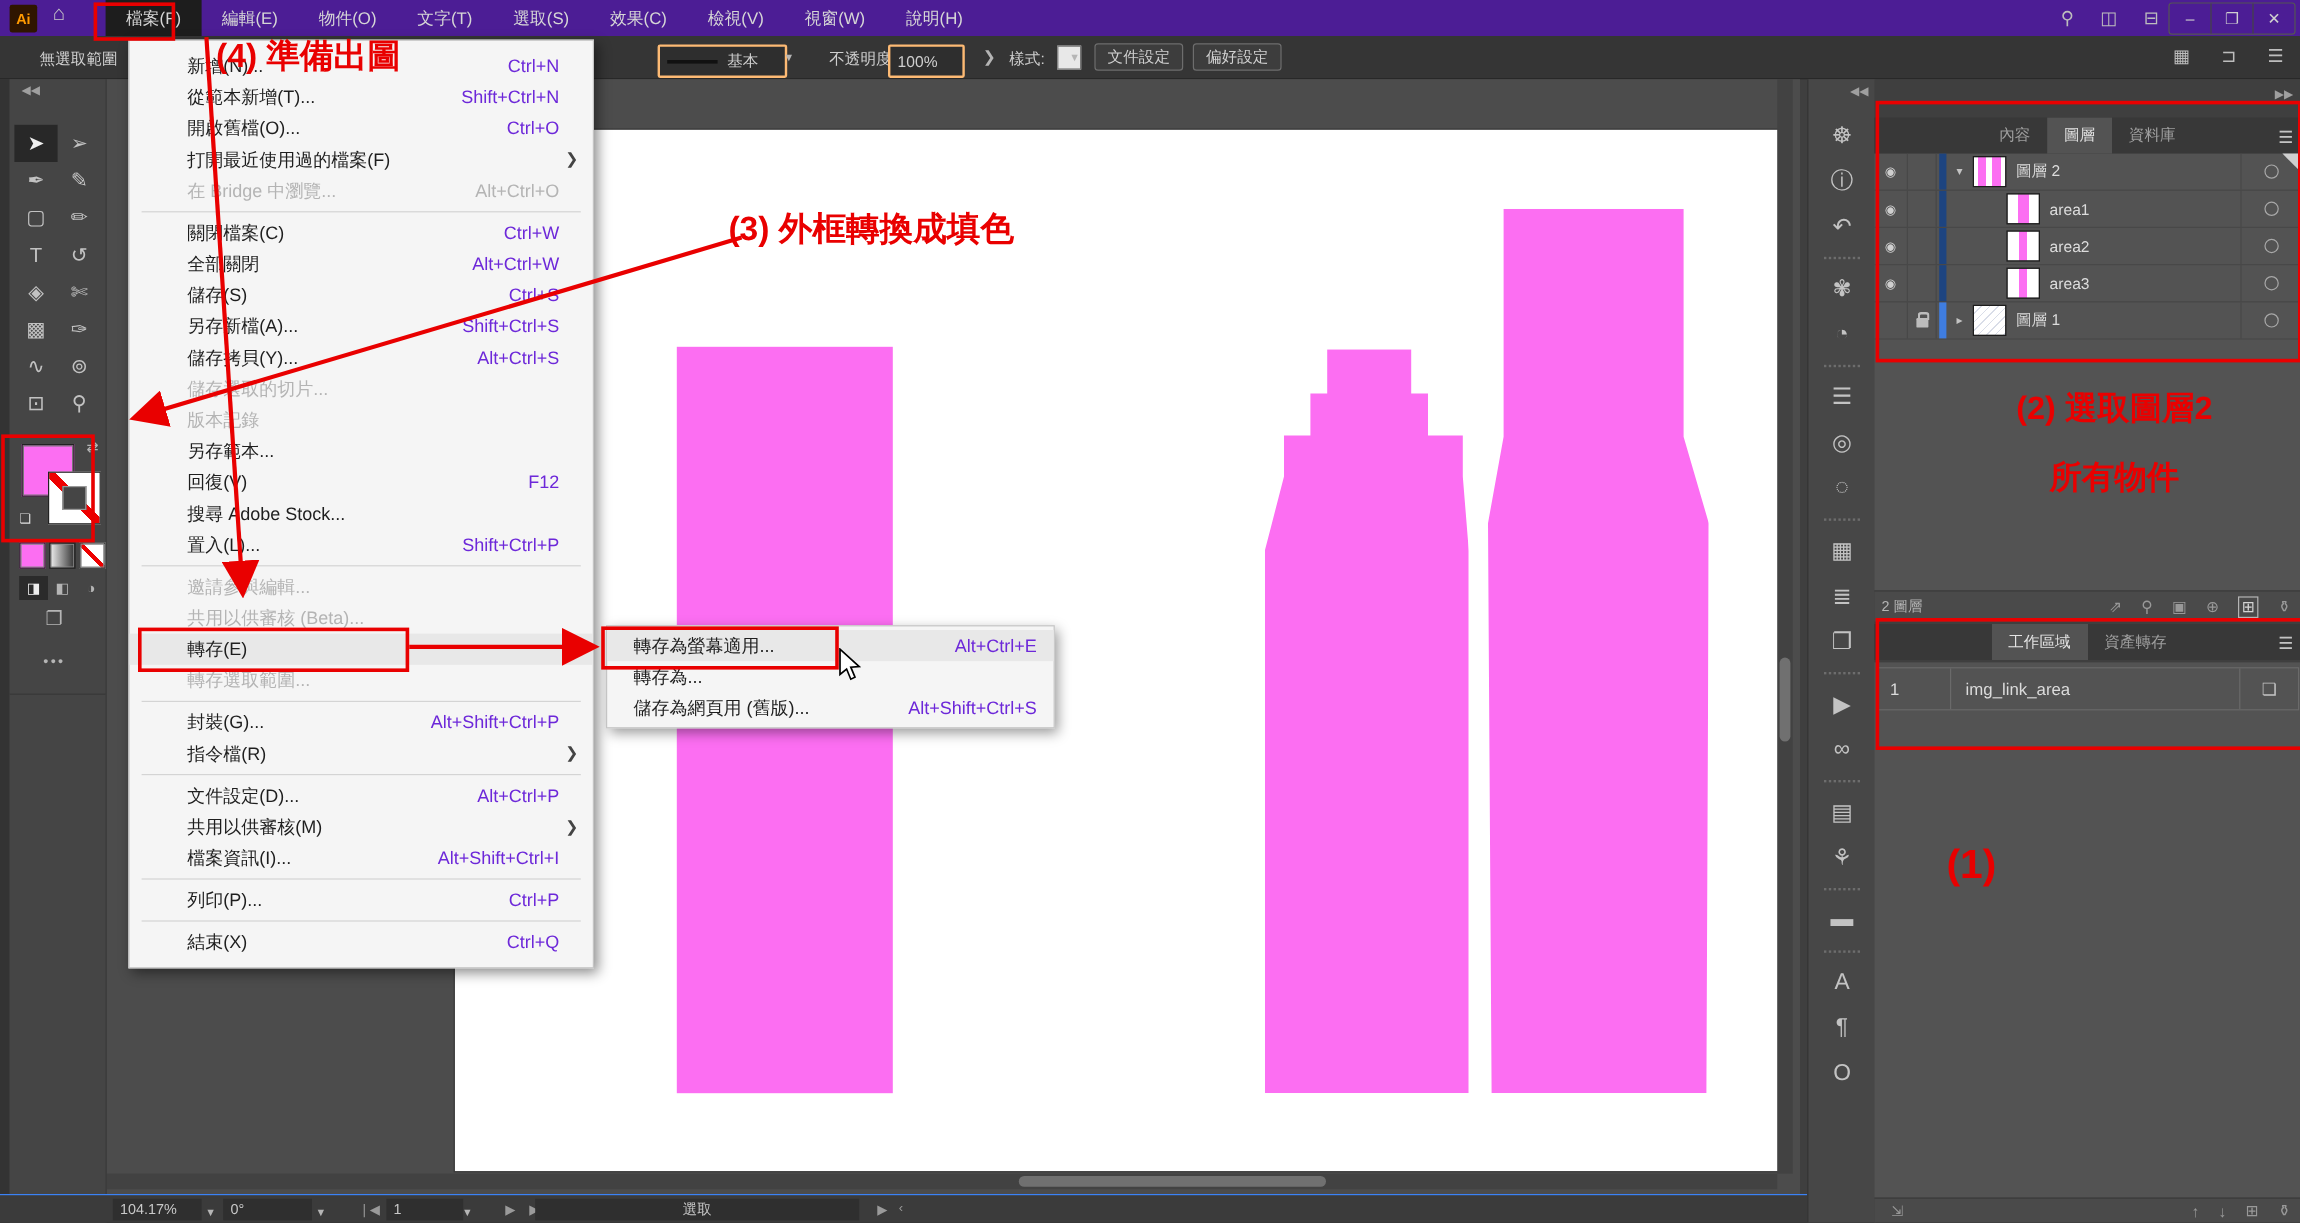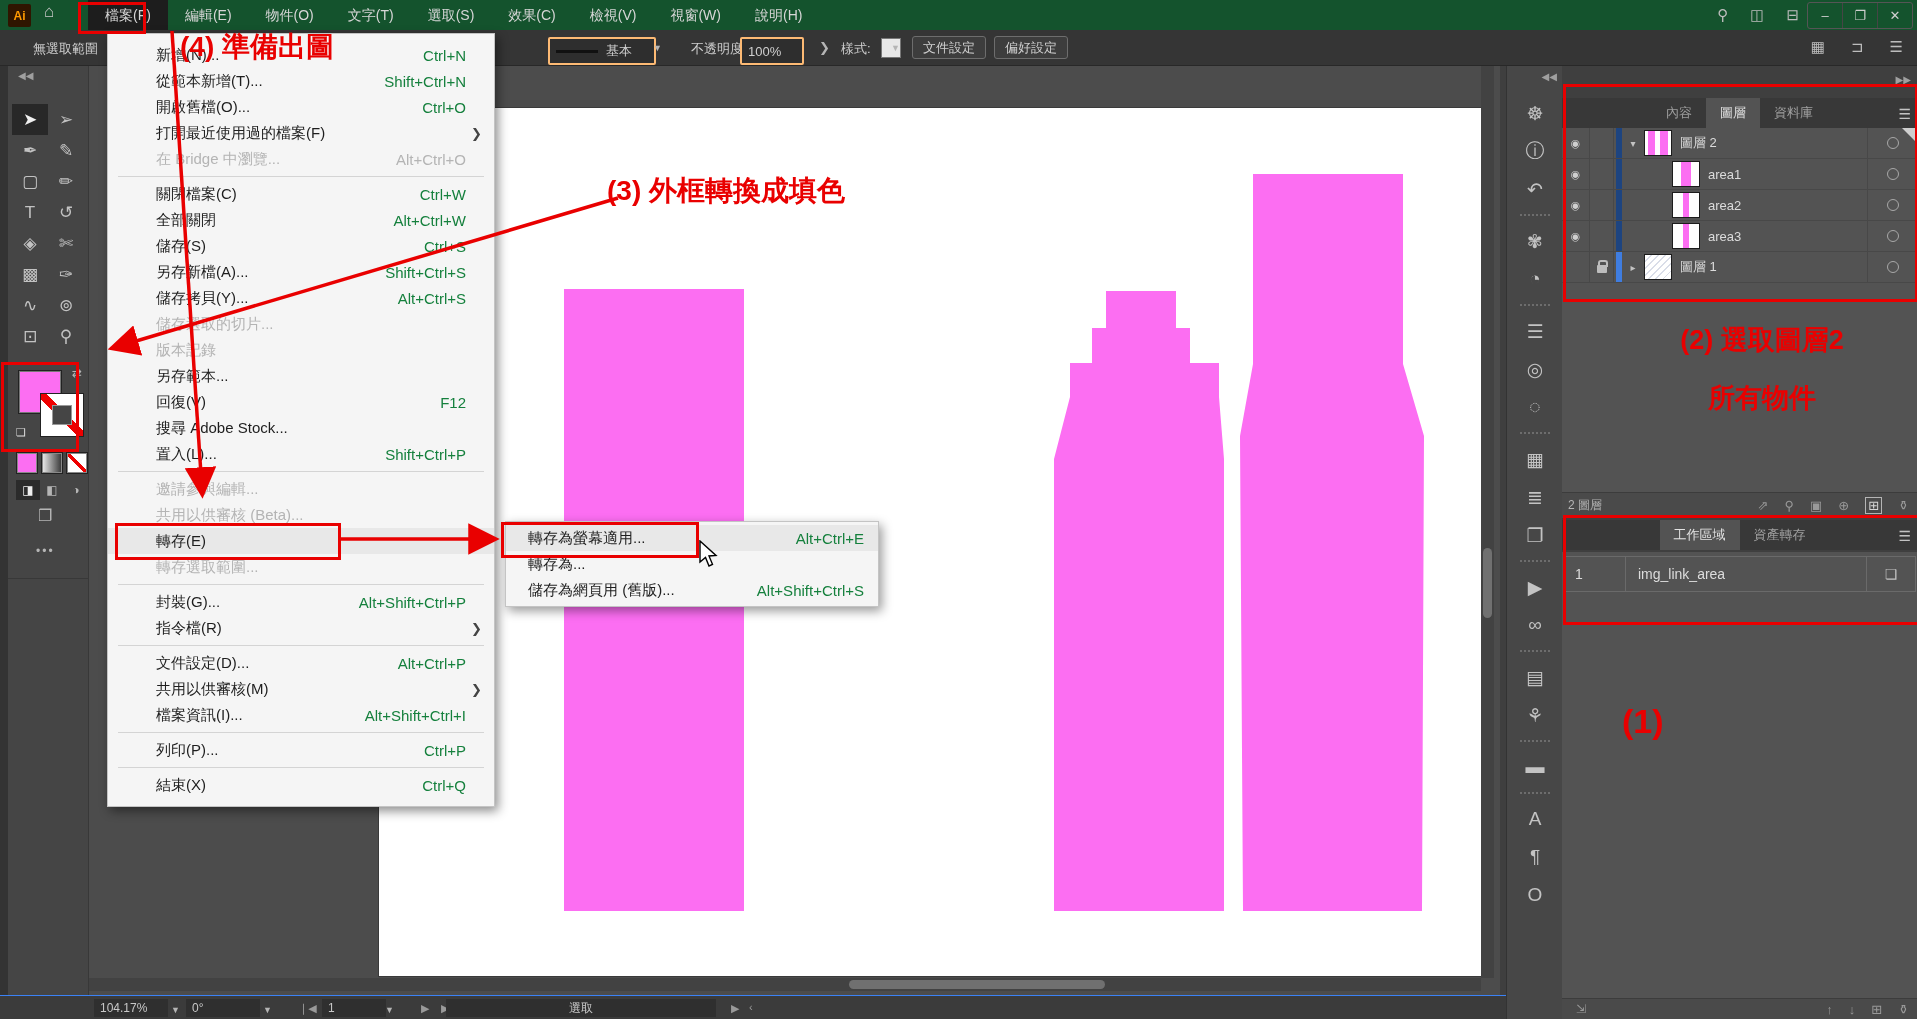--- a/index.html
+++ b/index.html
@@ -1,21 +1,21 @@
 <!DOCTYPE html>
 <html><head>
 <meta charset="utf-8">
 <style>
   html,body{margin:0;padding:0;background:#222;}
   #app{position:relative;width:1917px;height:1019px;overflow:hidden;
        font-family:"Liberation Sans","DejaVu Sans",sans-serif;
        background:#3f3f3f;-webkit-font-smoothing:antialiased;}
   .abs{position:absolute;margin-left:19px;}
   
-  #titlebar{position:absolute;left:0;top:0;width:1917px;height:30px;background:#14532d;color:#d6d6d6;}
+  #titlebar{position:absolute;left:0;top:0;width:1917px;height:30px;background:#4c1d95;color:#d6d6d6;}
   #ai-logo{position:absolute;left:8px;top:4px;width:23px;height:23px;background:#2f1500;color:#ff9a00;
            font-weight:bold;font-size:12px;display:flex;align-items:center;justify-content:center;border-radius:2px;}
   #home-icon{position:absolute;left:44px;top:2px;font-size:17px;color:#c9c9c9;}
   #menubar{position:absolute;left:88px;top:0;height:30px;display:flex;align-items:center;}
   .mb-item{padding:0 17px;font-size:14px;height:30px;line-height:30px;color:#d6d6d6;}
   .mb-item.active{background:#1d1d1d;}
   #tb-right{position:absolute;right:118px;top:0;height:30px;display:flex;align-items:center;gap:22px;color:#bdbdbd;font-size:15px;}
   #win-controls{position:absolute;right:4px;top:2px;height:25px;display:flex;border:1px solid #555;border-radius:3px;}
   .wc{width:34px;height:25px;display:flex;align-items:center;justify-content:center;color:#cfcfcf;font-size:13px;border-left:1px solid #454545;}
   .wc:first-child{border-left:none;}
@@ -97,21 +97,21 @@
   #ab-body{position:absolute;left:0;top:486px;width:355px;height:446px;background:#535353;}
   #ab-row{position:absolute;left:2px;top:4px;width:350px;height:34px;border:1px solid #6a6a6a;display:flex;align-items:center;color:#dcdcdc;font-size:14px;}
   #ab-row .num{width:50px;padding-left:10px;border-right:1px solid #6a6a6a;height:34px;display:flex;align-items:center;}
   #ab-row .nm{flex:1;padding-left:12px;}
   #ab-row .pic{width:48px;border-left:1px solid #6a6a6a;height:34px;display:flex;align-items:center;justify-content:center;color:#c3c3c3;}
   
   #filemenu{position:absolute;left:107px;top:33px;width:386px;background:#f5f5f5;border:1px solid #c4c4c4;
             box-shadow:3px 4px 10px rgba(0,0,0,.45);padding:8px 0;z-index:50;}
   .mi{height:26px;display:flex;align-items:center;font-size:15px;color:#1e1e1e;position:relative;}
   .mi .lb{padding-left:48px;flex:1;white-space:nowrap;}
-  .mi .sc{padding-right:28px;color:#15803d;}
+  .mi .sc{padding-right:28px;color:#6d28d9;}
   .mi .ar{position:absolute;right:12px;color:#444;font-size:13px;}
   .mi.dis,.mi.dis .sc{color:#b4b4b4;}
   .mi.hl{background:#e8e8e8;}
   .msep{height:1px;background:#d4d4d4;margin:4px 10px;}
   #submenu{position:absolute;left:505px;top:521px;width:372px;background:#f5f5f5;border:1px solid #c4c4c4;
            box-shadow:3px 4px 10px rgba(0,0,0,.4);padding:3px 0;z-index:60;}
   #submenu .mi .lb{padding-left:22px;}
   #submenu .mi .sc{padding-right:14px;}
   
   #annot{position:absolute;left:0;top:0;width:1917px;height:1019px;z-index:100;pointer-events:none;}

